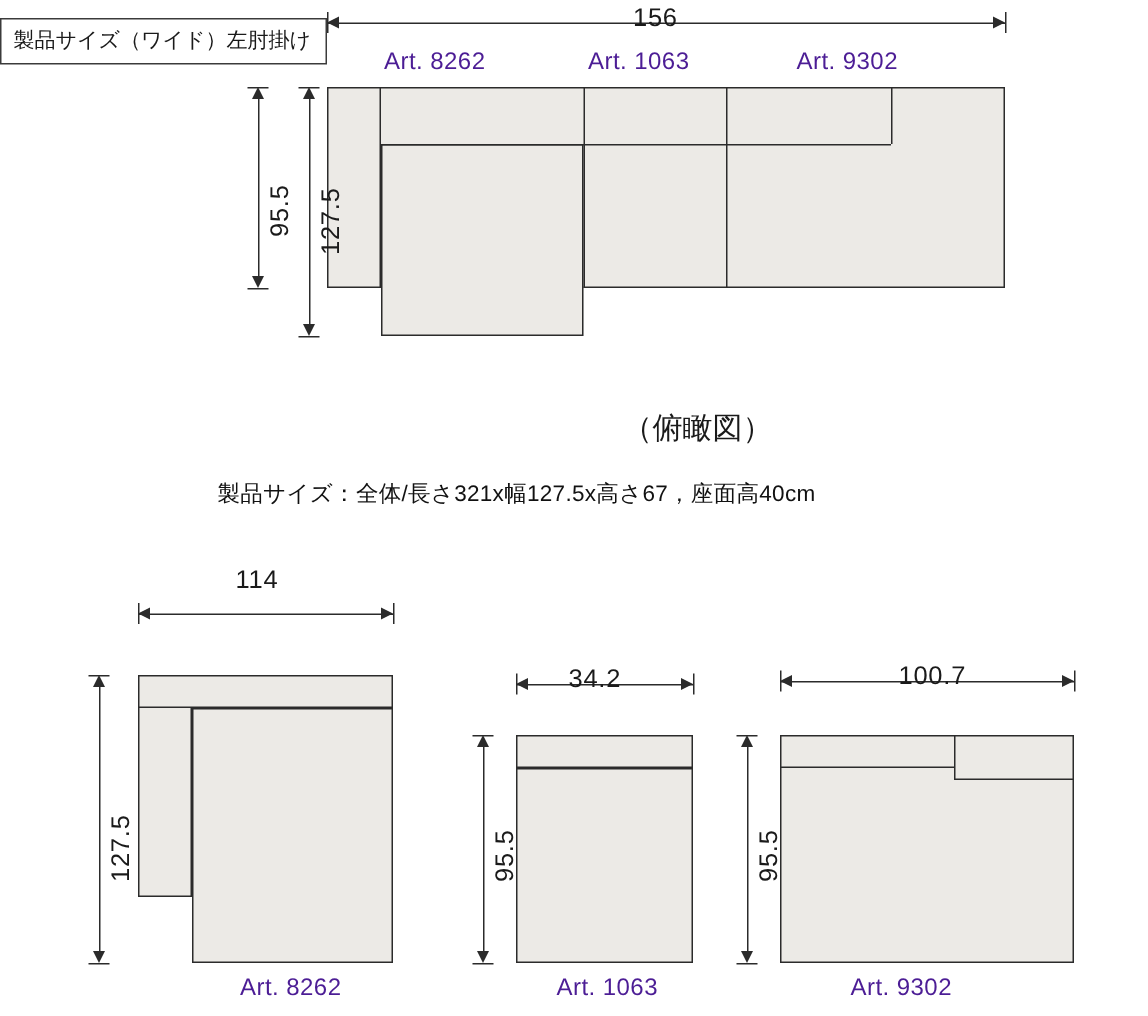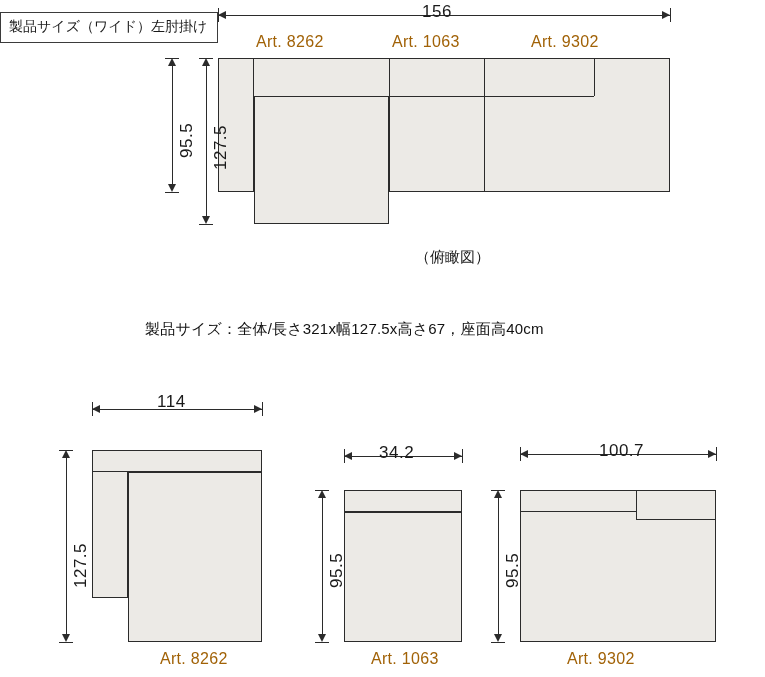--- a/index.html
+++ b/index.html
@@ -85,44 +85,45 @@
     white-space: nowrap;
     letter-spacing: 0.5px;
   }
   .dim-label.vert {
     transform-origin: 0 0;
     transform: rotate(-90deg);
   }
   .part-label {
     position: absolute;
     font-size: 16px;
-    color: #a16207;
+    color: #4c1d95;
     white-space: nowrap;
     letter-spacing: 0.3px;
   }
 
   
   .title-badge {
     position: absolute;
     left: 0;
     top: 12px;
     border: 1px solid #3b3b3b;
     background: #ffffff;
     padding: 5px 10px 6px 8px;
     font-size: 14px;
     color: #1a1a1a;
     white-space: nowrap;
   }
 
   
   .caption {
     position: absolute;
-    font-size: 15px;
-    color: #1a1a1a;
-    white-space: nowrap;
+    font-size: 20px;
+    color: #1a1a1a;
+    white-space: nowrap;
+    margin-top: 24px;
   }
   .spec-line {
     position: absolute;
     font-size: 15px;
     color: #111;
     white-space: nowrap;
     letter-spacing: 0.2px;
   }
 </style>
 </head>
@@ -176,21 +177,21 @@
 
   <div class="caption" style="left:415px; top:248px;">（俯瞰図）</div>
 
   <div class="spec-line" style="left:145px; top:320px;">製品サイズ：全体/長さ321x幅127.5x高さ67，座面高40cm</div>
 
   <div class="hline" style="left:92px; top:409px; width:170px;"></div>
   <div class="arr arr-l" style="left:92px; top:405px;"></div>
   <div class="arr arr-r" style="left:254px; top:405px;"></div>
   <div class="tick-v" style="left:92px; top:402px; height:14px;"></div>
   <div class="tick-v" style="left:262px; top:402px; height:14px;"></div>
-  <div class="dim-label" style="left:157px; top:392px;">114</div>
+  <div class="dim-label" style="left:157px; top:377px;">114</div>
 
   <div class="shape fill-grey" style="left:92px; top:450px; width:36px; height:148px;"></div>
   <div class="shape fill-grey" style="left:92px; top:450px; width:170px; height:22px;"></div>
   <div class="shape fill-grey" style="left:128px; top:472px; width:134px; height:170px;"></div>
 
   <div class="vline" style="left:66px; top:454px; height:184px;"></div>
   <div class="arr arr-u" style="left:62px; top:450px;"></div>
   <div class="arr arr-d" style="left:62px; top:634px;"></div>
   <div class="tick-h" style="left:59px; top:450px; width:14px;"></div>
   <div class="tick-h" style="left:59px; top:642px; width:14px;"></div>

